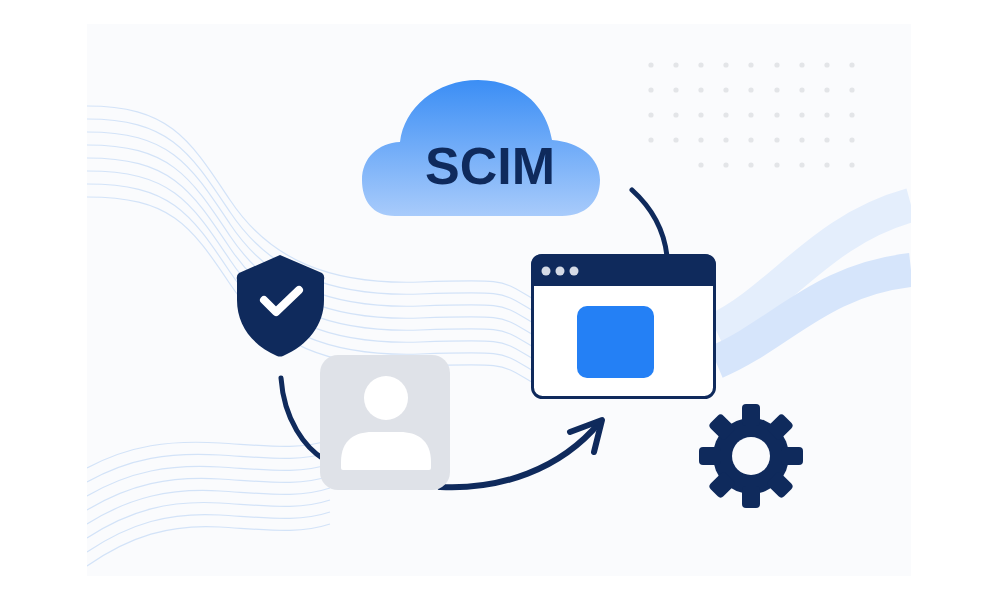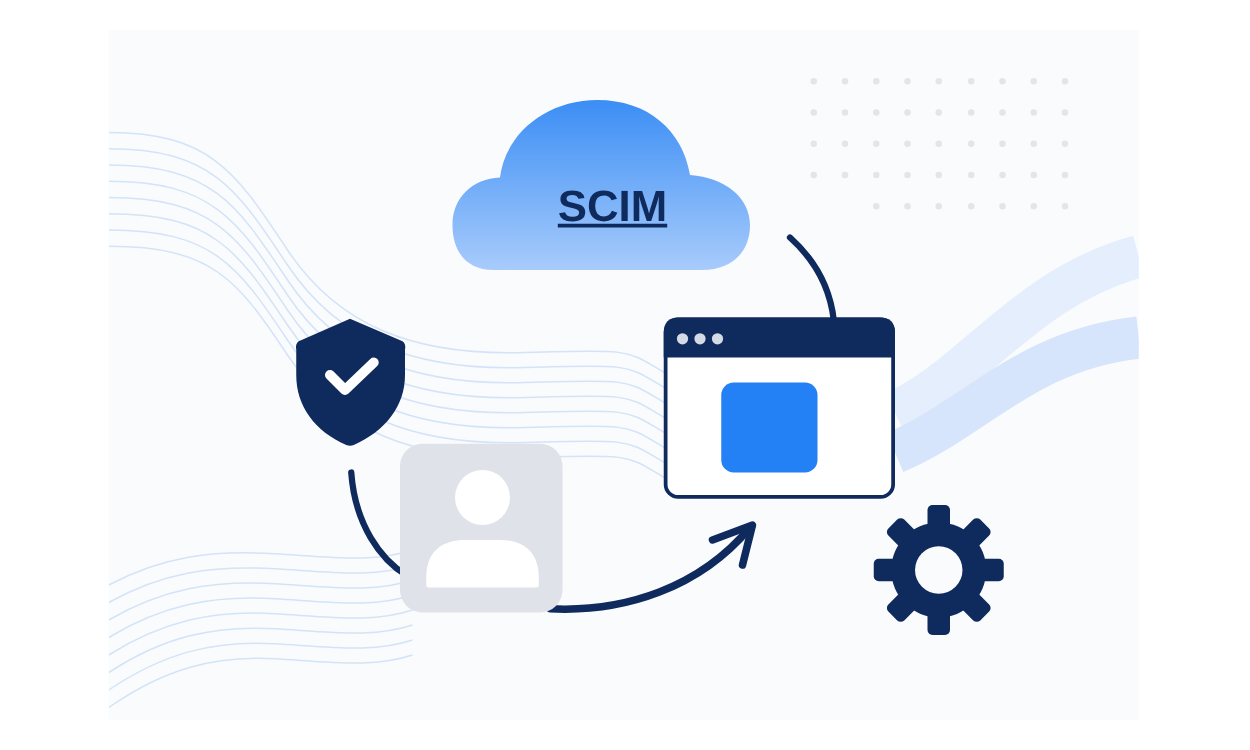--- a/index.html
+++ b/index.html
@@ -1,22 +1,22 @@
 <!DOCTYPE html>
 <html><head>
 <meta charset="utf-8">
 <style>
   html, body { margin:0; padding:0; background:#ffffff; }
   body { width:1000px; height:600px; position:relative; overflow:hidden; font-family:"Liberation Sans", sans-serif; }
   .panel { position:absolute; left:87px; top:24px; width:824px; height:552px; background:#fafbfd; }
   svg.stage { position:absolute; left:0; top:0; width:1000px; height:600px; }
   .cloud-label {
     position:absolute; left:380px; top:136px; width:220px; text-align:center;
-    font-family:"Liberation Sans", sans-serif; font-weight:700; font-size:35px;
-    color:#0f2a5c; letter-spacing:0px; line-height:60px;text-decoration:underline;
+    font-family:"Liberation Sans", sans-serif; font-weight:700; font-size:52px;
+    color:#0f2a5c; letter-spacing:0px; line-height:60px;
   }
 </style>
 </head>
 <body>
 
 <div class="panel"></div>
 
 <svg class="stage" viewBox="0 0 1000 600" xmlns="http://www.w3.org/2000/svg">
   <defs>
     <linearGradient id="cloudGrad" x1="0" y1="0" x2="0" y2="1">

